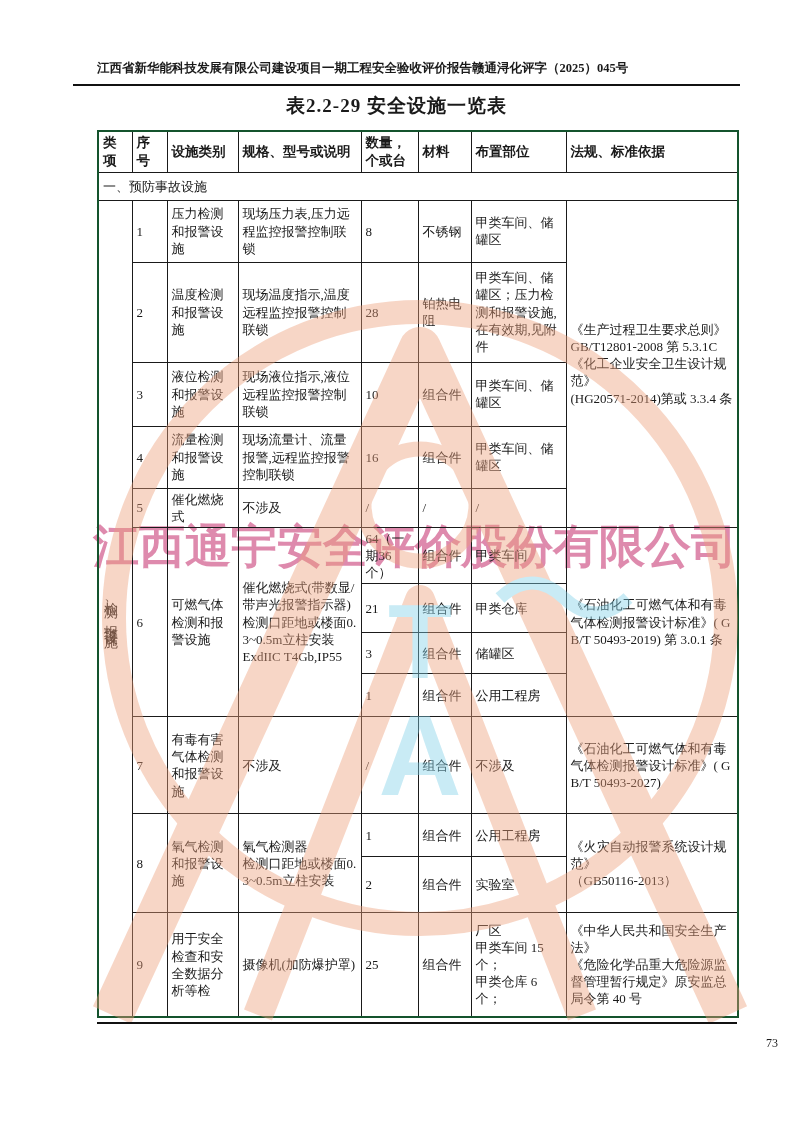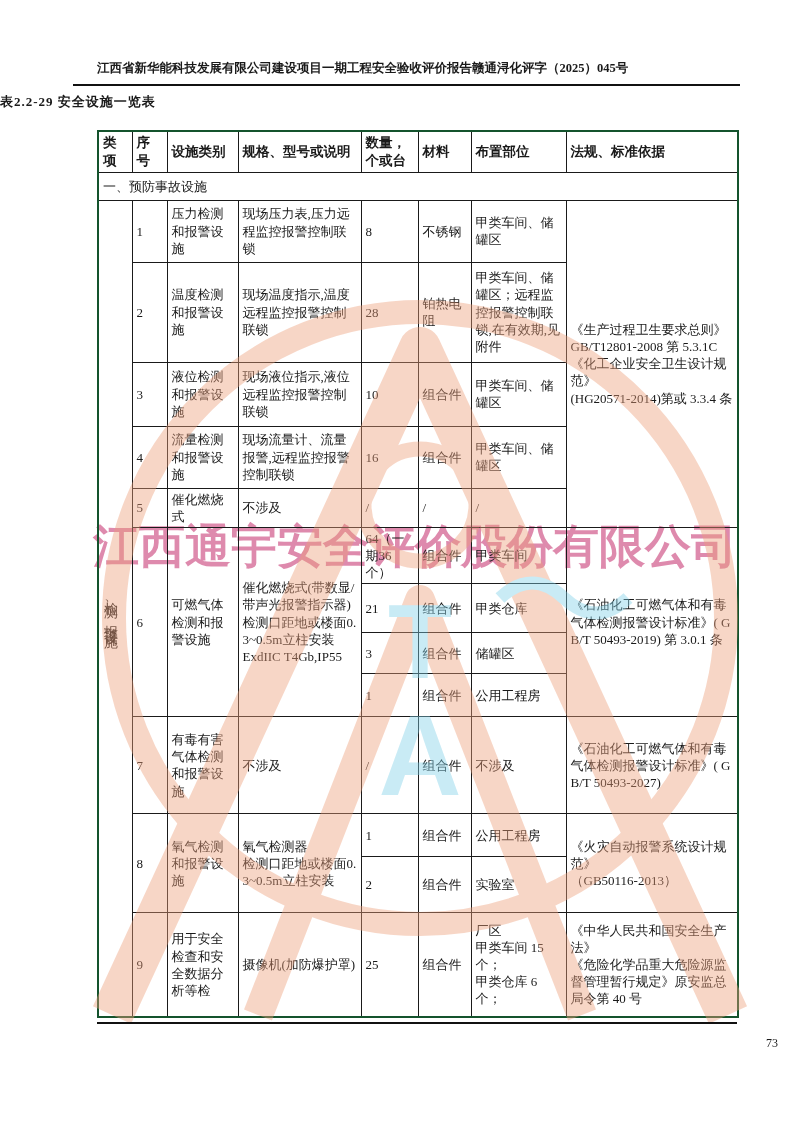--- a/index.html
+++ b/index.html
@@ -10,22 +10,22 @@
     color:#1a1a1a;
   }
   
   .doc-header{
     position:absolute;top:60px;left:97px;width:640px;
     display:flex;align-items:baseline;
     font-size:12.5px;font-weight:bold;z-index:4;
   }
   .header-rule{position:absolute;top:84px;left:73px;width:667px;height:2px;background:#111;z-index:4;}
   .doc-title{
-    position:absolute;top:93px;left:0;width:793px;text-align:left;
-    font-size:13px;font-weight:bold;letter-spacing:1px;z-index:4;
+    position:absolute;top:93px;left:0;width:793px;text-align:center;
+    font-size:19px;font-weight:bold;letter-spacing:1px;z-index:4;
   }
   
   .wm-text{
     position:absolute;top:516px;left:93px;width:648px;
     display:flex;justify-content:space-between;
     font-size:46px;font-weight:bold;color:#be185d;opacity:.5;
     z-index:1;pointer-events:none;white-space:nowrap;
   }
   .wm-logo{position:absolute;top:0;left:0;z-index:3;opacity:.42;pointer-events:none;}
   
@@ -116,21 +116,21 @@
 《化工企业安全卫生设计规范》
 (HG20571-2014)第或 3.3.4 条</td>
       </tr>
 
       <tr style="height:100px">
         <td class="c-no">2</td>
         <td>温度检测和报警设施</td>
         <td>现场温度指示,温度远程监控报警控制联锁</td>
         <td>28</td>
         <td>铂热电阻</td>
-        <td>甲类车间、储罐区；远程监控报警控制联锁,在有效期,见附件</td>
+        <td>甲类车间、储罐区；压力检测和报警设施,在有效期,见附件</td>
       </tr>
 
       <tr style="height:64px">
         <td class="c-no">3</td>
         <td>液位检测和报警设施</td>
         <td>现场液位指示,液位远程监控报警控制联锁</td>
         <td>10</td>
         <td>组合件</td>
         <td>甲类车间、储罐区</td>
       </tr>

